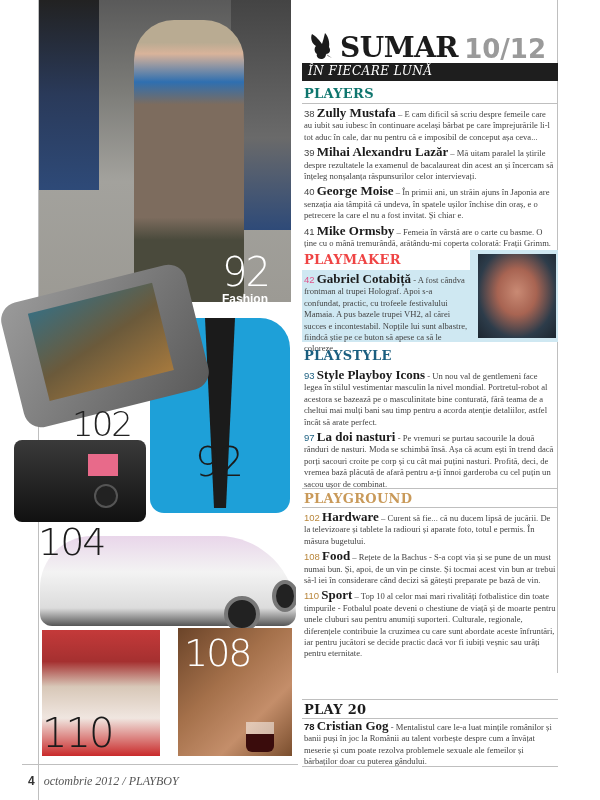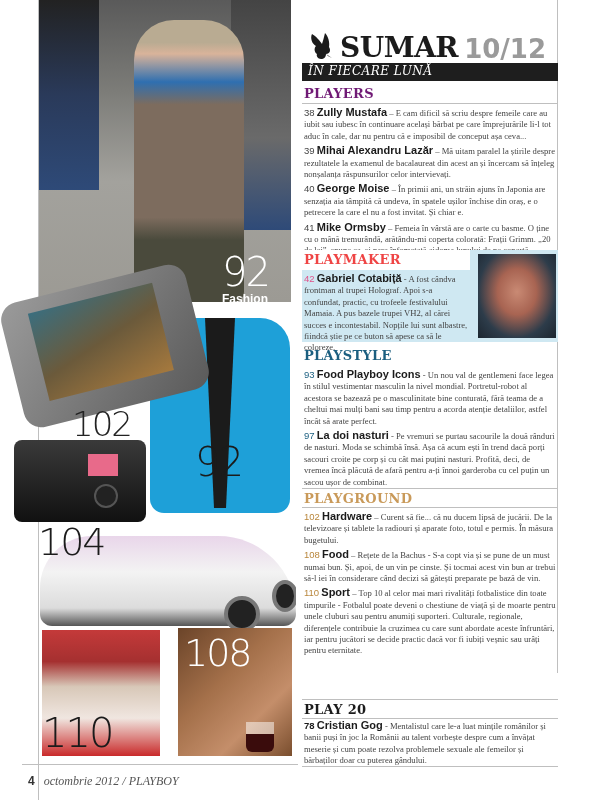--- a/index.html
+++ b/index.html
@@ -66,24 +66,24 @@
   .title-row { position: absolute; left: 12px; top: 26px; height: 36px; display: flex; align-items: flex-end; }
   .bunny { width: 26px; height: 30px; margin-right: 6px; }
   .title-main { font-family: "DejaVu Serif", serif; font-weight: bold; font-size: 28px; color: #1b1b1b; line-height: 1; letter-spacing: -0.5px; }
   .title-date { font-family: "DejaVu Sans", sans-serif; font-weight: bold; font-size: 26px; color: #9a9a9a; line-height: 1; margin-left: 6px; }
   .banner { position: absolute; left: 6px; top: 63px; width: 256px; height: 18px; background: #1e1e1e; color: #fff;
     font-family: "DejaVu Serif", serif; font-style: italic; font-weight: normal; font-size: 12px; letter-spacing: 0.5px; padding: 1px 6px; }
 
   .section { position: absolute; left: 6px; width: 256px; }
   .sec-head { font-family: "DejaVu Serif", serif; font-weight: bold; font-size: 13px; letter-spacing: 0.3px; height: 20px; padding: 2px 2px; border-bottom: 1px solid #bfbfbf; }
   .sec-players { top: 84px; }
-  .sec-players .sec-head { color: #701a75; }
+  .sec-players .sec-head { color: #0f766e; }
   .entry { font-size: 8.6px; line-height: 11.4px; color: #444; padding: 0 2px; margin-top: 3px; }
   .entry .num { font-family: "Liberation Sans", sans-serif; font-size: 9.5px; }
-  .entry .name { font-family: Liberation Sans, sans-serif; font-weight: bold; font-size: 11px; color: #1b1b1b; }
+  .entry .name { font-family: Liberation Serif, serif; font-weight: bold; font-size: 13px; color: #1b1b1b; }
 
   .sec-playmaker { top: 250px; background: #cfe8f2; height: 92px; }
   .sec-playmaker .sec-head { color: #ef4444; background: #fff; border-bottom: none; width: 168px; }
   .sec-playmaker .entry { width: 170px; }
   .sec-playmaker .num { color: #e0528a; }
   .portrait { position: absolute; right: 2px; top: 4px; width: 78px; height: 84px;
     background: radial-gradient(ellipse at 50% 45%, #c98a74 0%, #a86452 35%, #2d3c4a 70%, #1c2630 100%); }
 
   .sec-playstyle { top: 346px; }
   .sec-playstyle .sec-head { color: #1b5f80; border-bottom: none; }
@@ -189,25 +189,25 @@
       <span class="num">42</span>
       <span class="name">Gabriel Cotabiță</span><span> - A fost cândva frontman al trupei Holograf. Apoi s-a confundat, practic, cu trofeele festivalului Mamaia. A pus bazele trupei VH2, al cărei succes e incontestabil. Nopțile lui sunt albastre, fiindcă știe pe ce buton să apese ca să le coloreze.</span>
     </div>
     <div class="portrait"></div>
   </div>
 
   <div class="section sec-playstyle">
     <div class="sec-head">PLAYSTYLE</div>
     <div class="entry">
       <span class="num">93</span>
-      <span class="name">Food Playboy Icons</span><span> - Un nou val de gentlemeni face legea în stilul vestimentar masculin la nivel mondial. Portretul-robot al acestora se bazează pe o masculinitate bine conturată, fără teama de a cheltui mai mulți bani sau timp pentru a acorda atenție detaliilor, astfel încât să arate perfect.</span>
+      <span class="name">Style Playboy Icons</span><span> - Un nou val de gentlemeni face legea în stilul vestimentar masculin la nivel mondial. Portretul-robot al acestora se bazează pe o masculinitate bine conturată, fără teama de a cheltui mai mulți bani sau timp pentru a acorda atenție detaliilor, astfel încât să arate perfect.</span>
     </div>
     <div class="entry">
       <span class="num">97</span>
-      <span class="name">La doi nasturi</span><span> - Pe vremuri se purtau sacourile la două rânduri de nasturi. Moda se schimbă însă. Așa că acum ești în trend dacă porți sacouri croite pe corp și cu cât mai puțini nasturi. Profită, deci, de vremea încă plăcută de afară pentru a-ți înnoi garderoba cu cel puțin un sacou ușor de combinat.</span>
+      <span class="name">La doi nasturi</span><span> - Pe vremuri se purtau sacourile la două rânduri de nasturi. Moda se schimbă însă. Așa că acum ești în trend dacă porți sacouri croite pe corp și cu cât mai puțini nasturi. Profită, deci, de vremea bază plăcută de afară pentru a-ți înnoi garderoba cu cel puțin un sacou ușor de combinat.</span>
     </div>
   </div>
 
   <div class="section sec-playground">
     <div class="sec-head">PLAYGROUND</div>
     <div class="entry">
       <span class="num">102</span>
       <span class="name">Hardware</span><span> – Curent să fie... că nu ducem lipsă de jucării. De la televizoare și tablete la radiouri și aparate foto, totul e permis. În măsura bugetului.</span>
     </div>
     <div class="entry">

